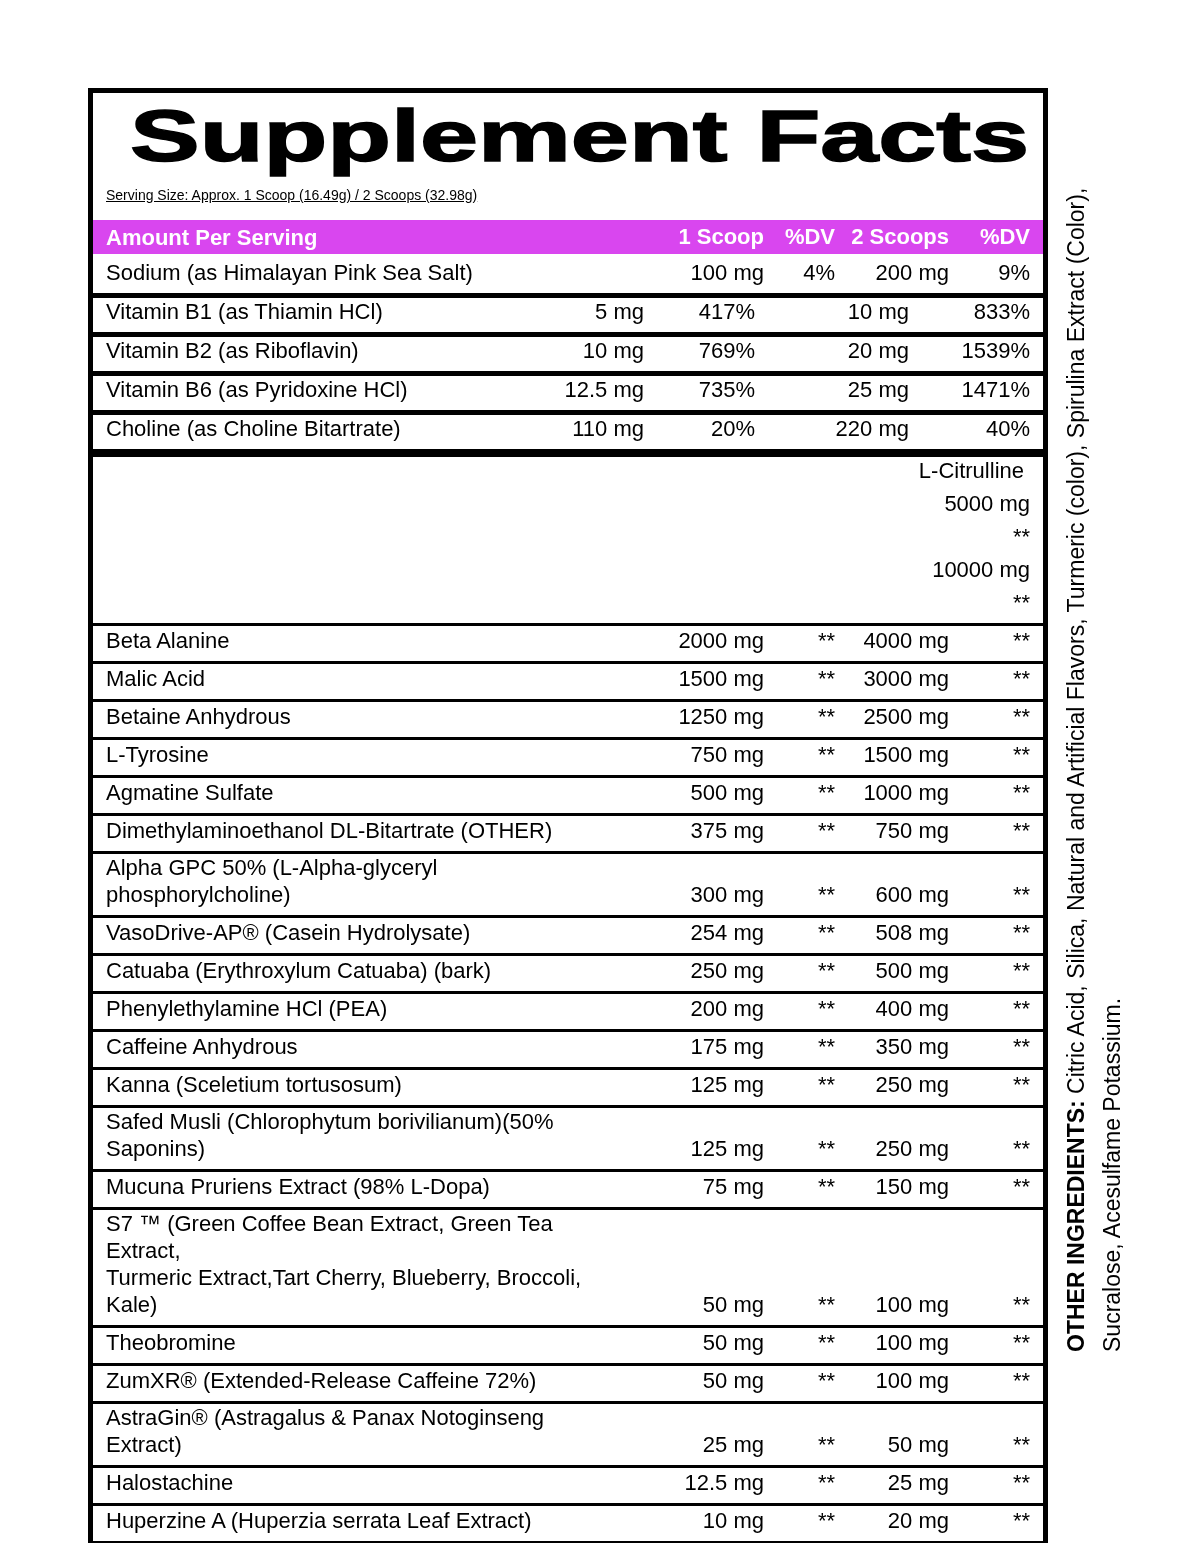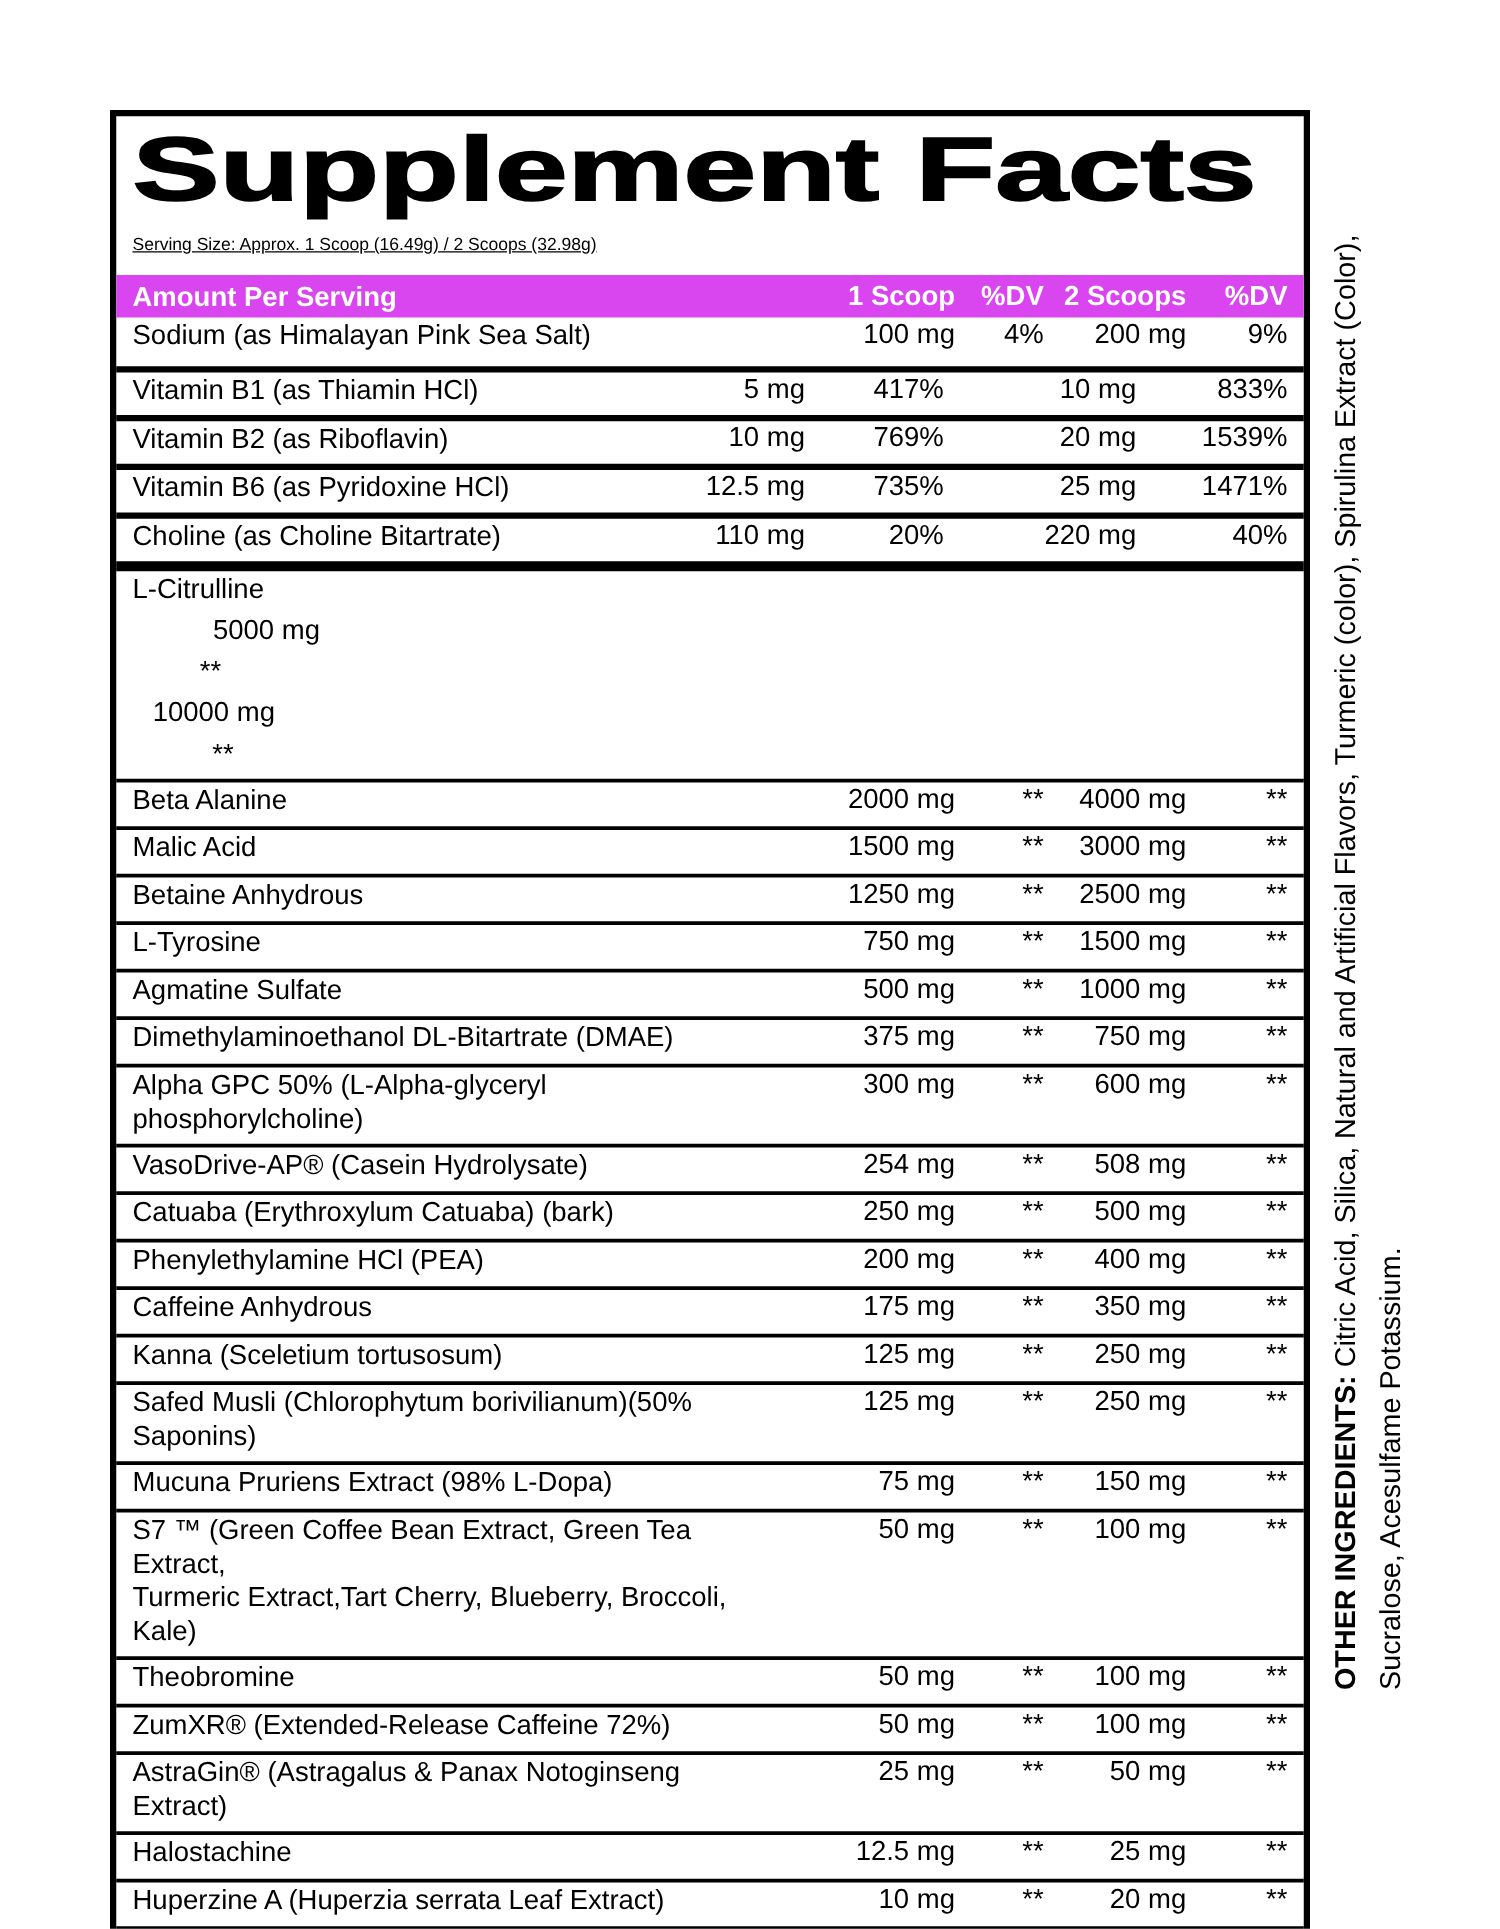--- a/index.html
+++ b/index.html
@@ -25,20 +25,21 @@
     border: 5px solid #000;
     background: #fff;
     display: flex;
     flex-direction: column;
   }
 
   .title {
     padding: 4px 13px 0 13px;
     height: 82px;
     overflow: visible;
+    margin-left: 24px;
   }
   .title-inner {
     display: inline-block;
     font-size: 72px;
     font-weight: bold;
     line-height: 78px;
     white-space: nowrap;
     letter-spacing: 0;
     -webkit-text-stroke: 1.5px #000;
     transform: scaleX(1.45);
@@ -52,21 +53,21 @@
     text-decoration: underline;
   }
   .serving-count {
     font-weight: bold;
     white-space: pre;
     margin-top: 4px;
   }
 
   .row {
     display: flex;
-    align-items: flex-start;
+    align-items: flex-end;
     padding: 0 13px;
     font-size: 22px;
   }
   .cell { padding-bottom: 7px; }
   .cell.name  { flex: 1; text-align: left; white-space: pre-line; padding-right: 6px; line-height: 27px; }
   .cell.v1 { width: 150px; text-align: right; }
   .cell.d1 { width: 71px;  text-align: right; }
   .cell.v2 { width: 114px; text-align: right; }
   .cell.d2 { width: 81px;  text-align: right; }
 
@@ -212,21 +213,21 @@
 
   <div class="row rule-thin">
     <div class="cell name">Agmatine Sulfate</div>
     <div class="cell v1">500 mg</div>
     <div class="cell d1">**</div>
     <div class="cell v2">1000 mg</div>
     <div class="cell d2">**</div>
   </div>
 
   <div class="row rule-thin">
-    <div class="cell name">Dimethylaminoethanol DL-Bitartrate (DMAE)</div>
+    <div class="cell name">Dimethylaminoethanol DL-Bitartrate (OTHER)</div>
     <div class="cell v1">375 mg</div>
     <div class="cell d1">**</div>
     <div class="cell v2">750 mg</div>
     <div class="cell d2">**</div>
   </div>
 
   <div class="row rule-thin">
     <div class="cell name">Alpha GPC 50% (L-Alpha-glyceryl phosphorylcholine)</div>
     <div class="cell v1">300 mg</div>
     <div class="cell d1">**</div>

